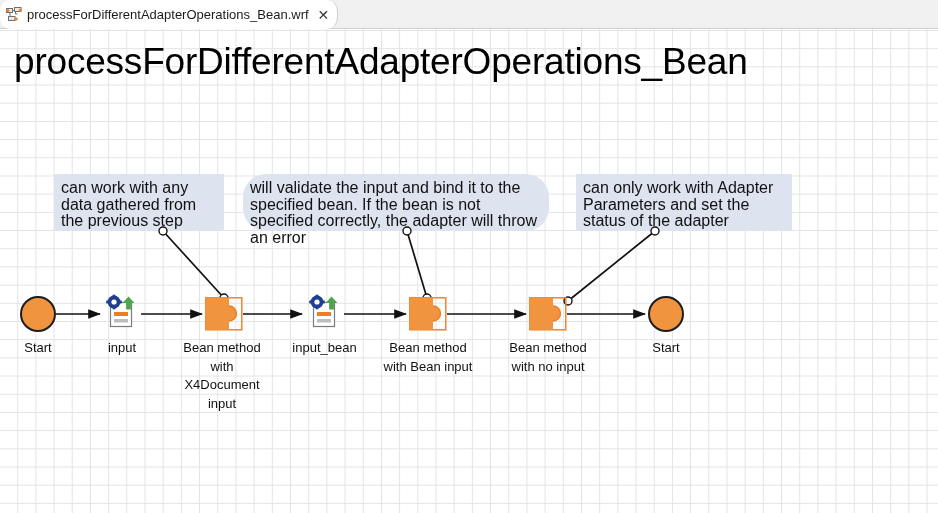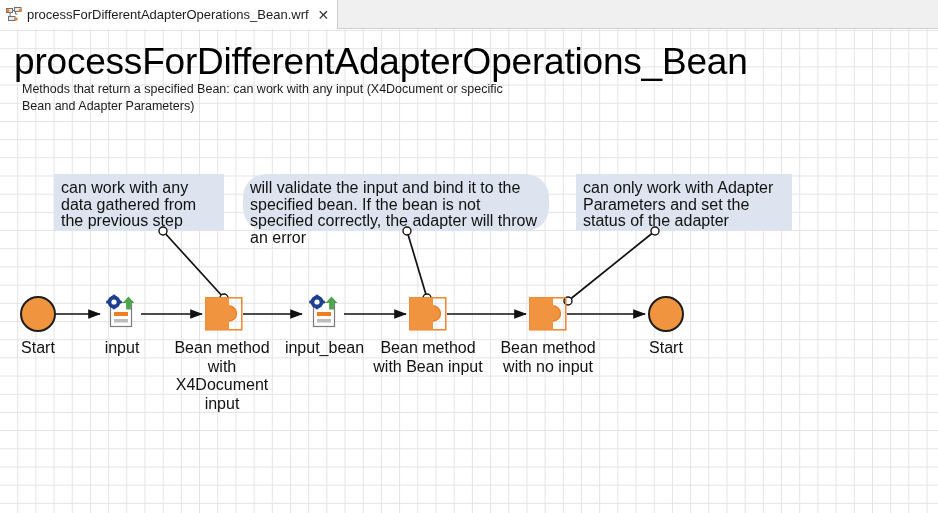--- a/index.html
+++ b/index.html
@@ -28,20 +28,21 @@
   #tab {
     position: absolute;
     left: 0; top: 0;
     height: 29px;
     padding: 0 8px 0 6px;
     background: #ffffff;
     border-right: 1px solid #cfcfcf;
     display: flex;
     align-items: center;
     box-sizing: border-box;
+    border-radius: 11px;
   }
   #tab-label {
     font-size: 13px;
     color: #1b1b1b;
     white-space: nowrap;
     margin-left: 5px;
   }
   #tab-close {
     margin-left: 9px;
     font-size: 14px;
@@ -109,21 +110,21 @@
   .circle-node {
     width: 36px; height: 36px;
     border-radius: 50%;
     background: #f09440;
     border: 2.5px solid #1d1d1d;
     box-sizing: border-box;
   }
   .node-label {
     position: absolute;
     text-align: center;
-    font-size: 16px;
+    font-size: 13px;
     line-height: 18.5px;
     color: #111111;
     white-space: pre-line;
   }
   .bean-node { width: 38px; height: 34px; }
   .doc-node  { width: 36px; height: 36px; }
 </style>
 </head>
 <body>
 
@@ -141,21 +142,20 @@
       </svg>
     </span>
     <span id="tab-label">processForDifferentAdapterOperations_Bean.wrf</span>
     <span id="tab-close">✕</span>
   </div>
 </div>
 
 <div id="canvas">
 
   <div id="diagram-title">processForDifferentAdapterOperations_Bean</div>
-  <div id="diagram-subtitle">Methods that return a specified Bean: can work with any input (X4Document or specific Bean and Adapter Parameters)</div>
 
   <div class="note" style="left:54px; top:145px; width:170px; height:57px;">can work with any data gathered from the previous step</div>
   <div class="note" style="left:243px; top:145px; width:306px; height:57px;border-radius:23px;">will validate the input and bind it to the specified bean. If the bean is not specified correctly, the adapter will throw an error</div>
   <div class="note" style="left:576px; top:145px; width:216px; height:57px;">can only work with Adapter Parameters and set the status of the adapter</div>
 
   <svg id="edges">
 
     <defs>
       <marker id="arrowhead" markerWidth="8" markerHeight="8" refX="7.4" refY="3" orient="auto">
         <path d="M0,0 L8,3 L0,6 z" fill="#111111"></path>

